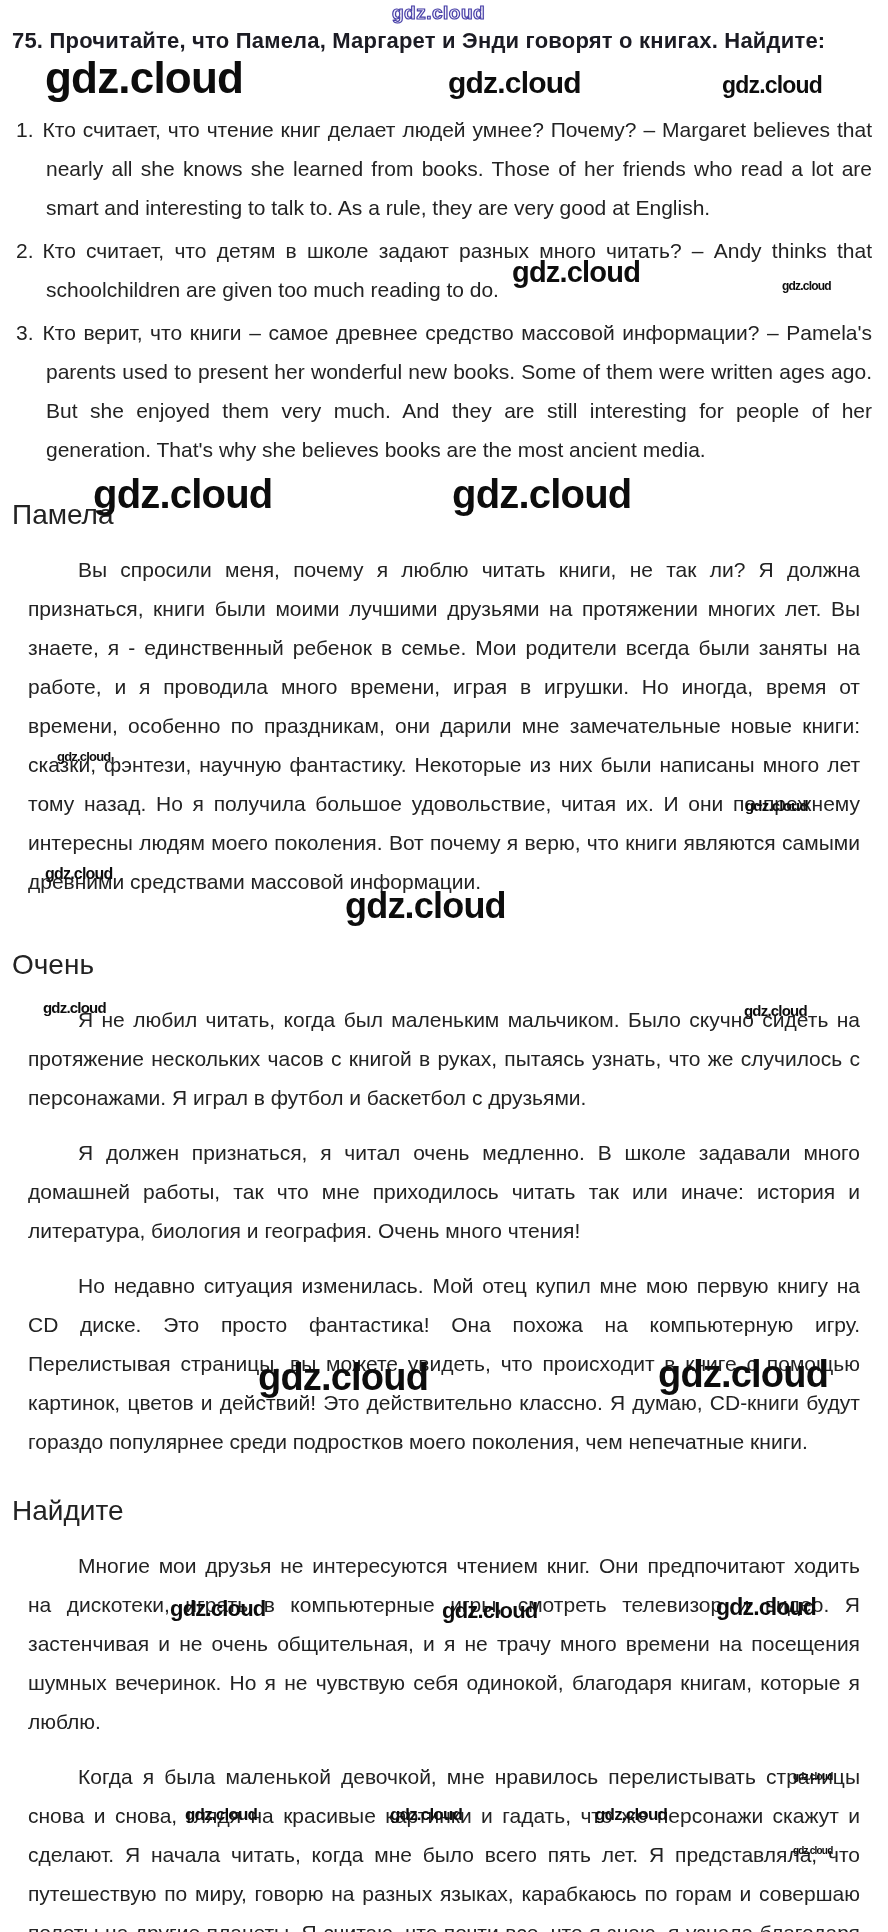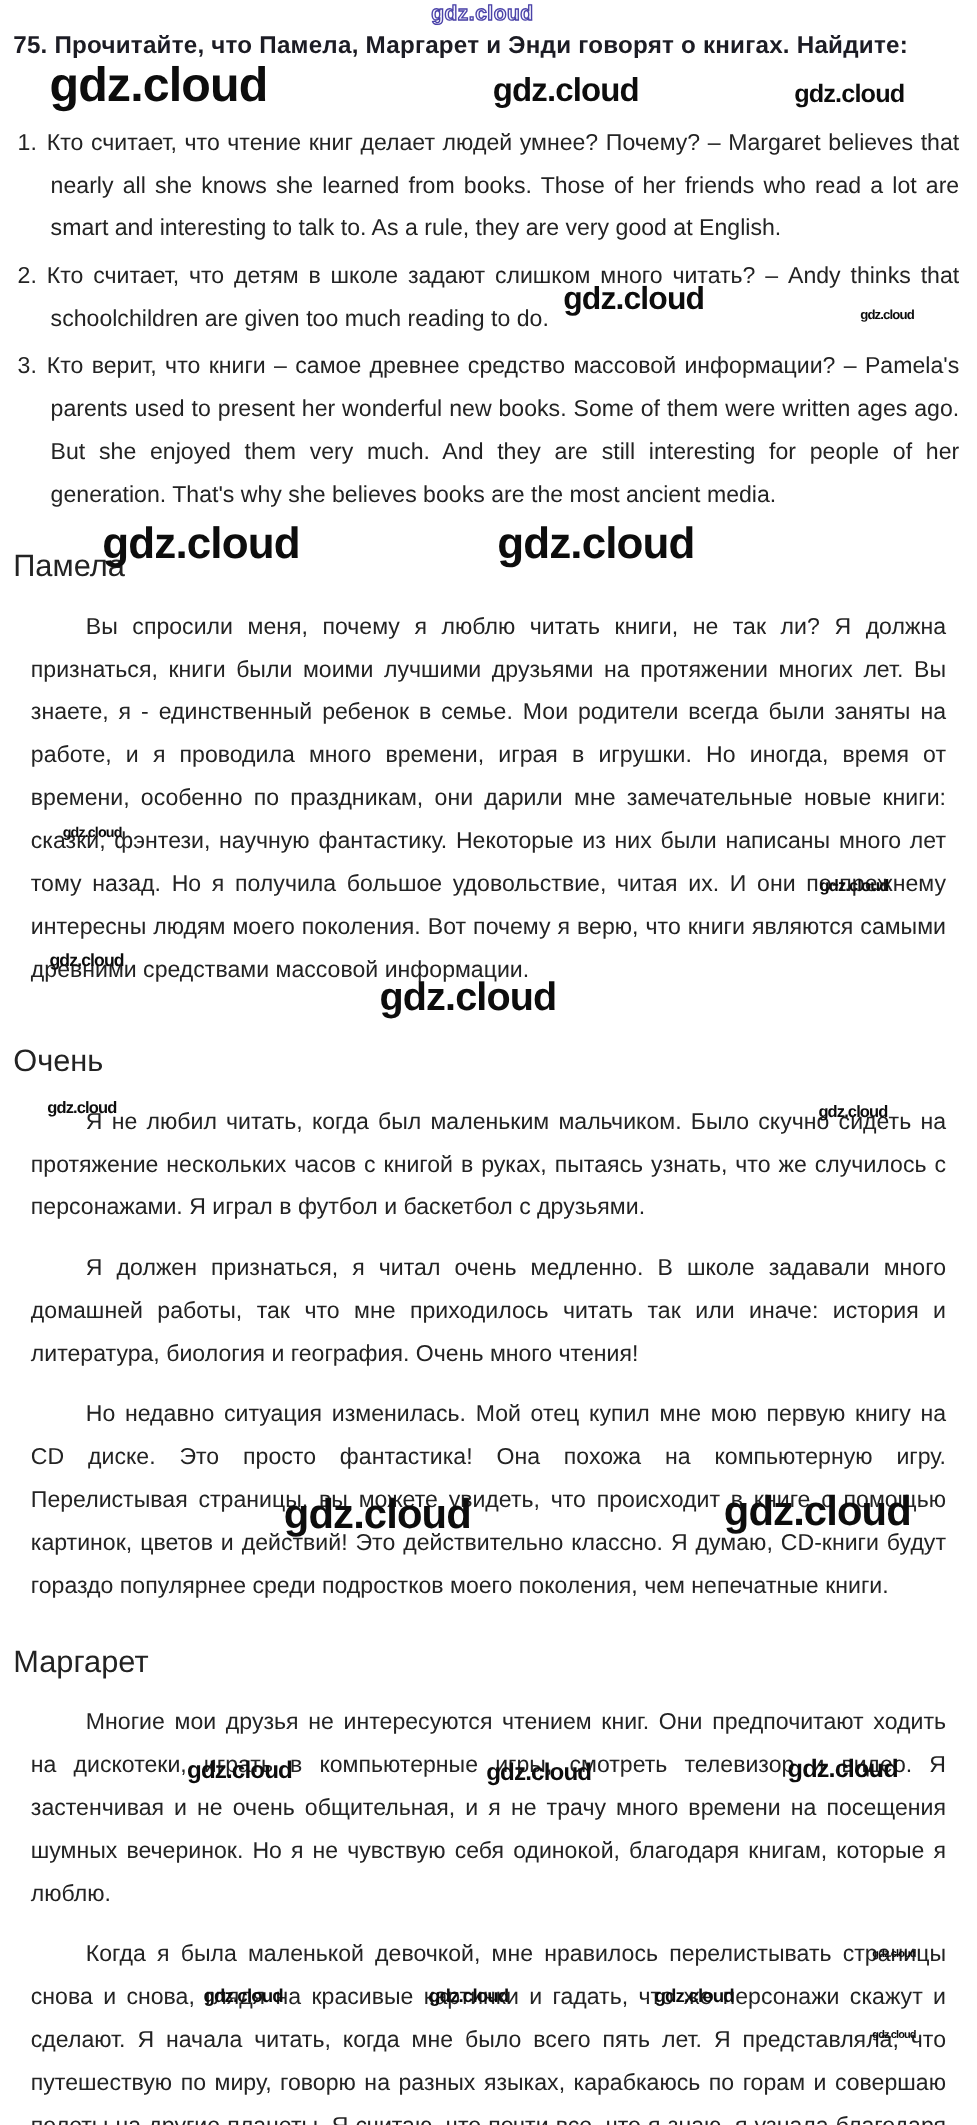--- a/index.html
+++ b/index.html
@@ -96,38 +96,38 @@
     <div class="top-wm-space"></div>
 
     <h1 class="heading">75. Прочитайте, что Памела, Маргарет и Энди говорят о книгах. Найдите:</h1>
 
     <div class="spacer-a"></div>
 
     <div class="q">
       <span class="qnum">1.</span><span>Кто считает, что чтение книг делает людей умнее? Почему? – Margaret believes that nearly all she knows she learned from books. Those of her friends who read a lot are smart and interesting to talk to. As a rule, they are very good at English.</span>
     </div>
     <div class="q">
-      <span class="qnum">2.</span><span>Кто считает, что детям в школе задают слишком много читать? – Andy thinks that schoolchildren are given too much reading to do.</span>
+      <span class="qnum">2.</span><span>Кто считает, что детям в школе задают разных много читать? – Andy thinks that schoolchildren are given too much reading to do.</span>
     </div>
     <div class="q">
       <span class="qnum">3.</span><span>Кто верит, что книги – самое древнее средство массовой информации? – Pamela's parents used to present her wonderful new books. Some of them were written ages ago. But she enjoyed them very much. And they are still interesting for people of her generation. That's why she believes books are the most ancient media.</span>
     </div>
 
     <div class="spacer-b"></div>
 
     <div class="speaker-label">Памела</div>
     <p class="para">Вы спросили меня, почему я люблю читать книги, не так ли? Я должна признаться, книги были моими лучшими друзьями на протяжении многих лет. Вы знаете, я - единственный ребенок в семье. Мои родители всегда были заняты на работе, и я проводила много времени, играя в игрушки. Но иногда, время от времени, особенно по праздникам, они дарили мне замечательные новые книги: сказки, фэнтези, научную фантастику. Некоторые из них были написаны много лет тому назад. Но я получила большое удовольствие, читая их. И они по-прежнему интересны людям моего поколения. Вот почему я верю, что книги являются самыми древними средствами массовой информации.</p>
 
     <div class="spacer-c"></div>
 
     <div class="speaker-label">Очень</div>
     <p class="para">Я не любил читать, когда был маленьким мальчиком. Было скучно сидеть на протяжение нескольких часов с книгой в руках, пытаясь узнать, что же случилось с персонажами. Я играл в футбол и баскетбол с друзьями.</p>
     <p class="para">Я должен признаться, я читал очень медленно. В школе задавали много домашней работы, так что мне приходилось читать так или иначе: история и литература, биология и география. Очень много чтения!</p>
     <p class="para">Но недавно ситуация изменилась. Мой отец купил мне мою первую книгу на CD диске. Это просто фантастика! Она похожа на компьютерную игру. Перелистывая страницы, вы можете увидеть, что происходит в книге с помощью картинок, цветов и действий! Это действительно классно. Я думаю, CD-книги будут гораздо популярнее среди подростков моего поколения, чем непечатные книги.</p>
 
     <div class="spacer-d"></div>
 
-    <div class="speaker-label">Маргарет</div>
+    <div class="speaker-label">Найдите</div>
     <p class="para">Многие мои друзья не интересуются чтением книг. Они предпочитают ходить на дискотеки, играть в компьютерные игры, смотреть телевизор и видео. Я застенчивая и не очень общительная, и я не трачу много времени на посещения шумных вечеринок. Но я не чувствую себя одинокой, благодаря книгам, которые я люблю.</p>
     <p class="para">Когда я была маленькой девочкой, мне нравилось перелистывать страницы снова и снова, глядя на красивые картинки и гадать, что же персонажи скажут и сделают. Я начала читать, когда мне было всего пять лет. Я представляла, что путешествую по миру, говорю на разных языках, карабкаюсь по горам и совершаю полеты на другие планеты. Я считаю, что почти все, что я знаю, я узнала благодаря книгам. Мои друзья, которые много читали, умные и интересные в общении. Как правило, они очень хорошо знают английский язык. Чтение - это особенный мир, полный приключений и радости.</p>
 
   </div>
 </div>
 
 </body></html>

